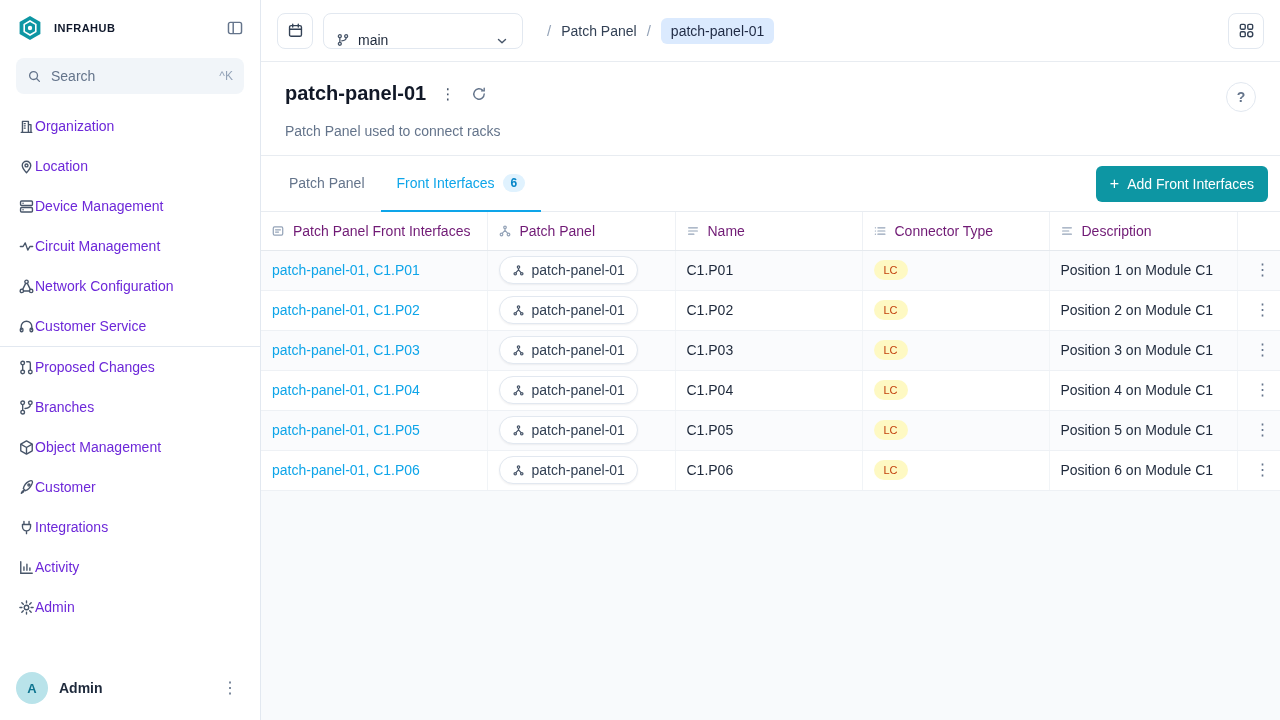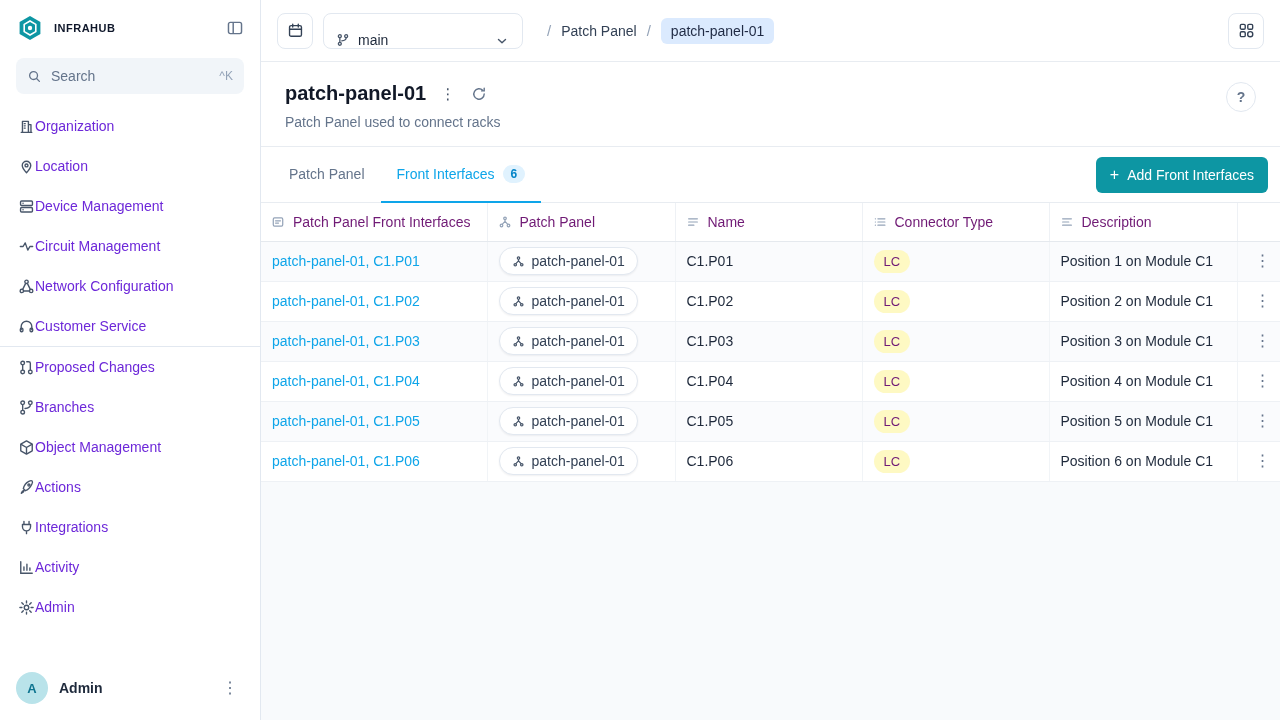--- a/index.html
+++ b/index.html
@@ -41,42 +41,42 @@
   .crumb-sep { color: #94a3b8; font-size: 15px; }
   .crumb { color: #334155; }
   .crumb-pill { background: #dbeafe; border-radius: 6px; padding: 5px 10px; color: #1f2a44; }
   .apps-btn { margin-left: auto; }
 
   .page-head { flex: none; background: #fff; border-bottom: 1px solid #e8ecf1; padding: 20px 24px 16px; display: flex; align-items: flex-start; }
   .title-row { display: flex; align-items: center; gap: 8px; }
   .page-title { font-size: 20px; font-weight: 700; color: #111827; }
   .title-kebab { color: #475569; font-size: 15px; padding: 2px 6px; }
   .refresh-btn { color: #64748b; padding: 2px; display: flex; }
-  .subtitle { margin-top: 9px; color: #64748b; }
+  .subtitle { margin-top: 18px; color: #64748b; }
   .help-btn { margin-left: auto; width: 30px; height: 30px; border: 1px solid #e2e8f0; border-radius: 50%; background: #fff; color: #64748b; font-weight: 600; display: flex; align-items: center; justify-content: center; }
 
   .tabs-row { flex: none; background: #fff; height: 56px; display: flex; align-items: center; border-bottom: 1px solid #e8ecf1; padding-left: 12px; }
   .tab { height: 56px; display: flex; align-items: center; padding: 0 16px; color: #64748b; font-weight: 500; border-bottom: 2px solid transparent; }
   .tab.active { color: #0ea5e9; border-bottom-color: #0ea5e9; }
   .tab-badge { margin-left: 8px; background: #e0f2fe; color: #0284c7; border-radius: 999px; padding: 2px 8px; font-size: 12px; font-weight: 600; }
   .add-btn { margin-left: auto; margin-right: 12px; background: #0d96a3; color: #fff; border-radius: 6px; height: 36px; padding: 0 14px; font-weight: 500; display: flex; align-items: center; gap: 8px; }
   .add-btn .plus { font-size: 16px; font-weight: 400; }
 
   table { width: 100%; border-collapse: collapse; table-layout: fixed; background: #fff; }
   th { height: 38px; font-weight: 500; color: #701a75; text-align: left; padding: 0 10px; background: #fff; border-bottom: 1px solid #e5e9ee; border-right: 1px solid #eef1f5; }
   th:last-child { border-right: none; }
   .th-inner { display: flex; align-items: center; gap: 8px; }
   .th-inner .hicon { color: #94a3b8; display: flex; flex: none; }
   td { height: 40px; padding: 0 11px; border-bottom: 1px solid #eef1f5; border-right: 1px solid #f1f4f7; color: #1e293b; background: #fff; }
   td:last-child { border-right: none; }
   tbody tr:nth-child(odd) td { background: #fafbfd; }
   .cell-link { color: #0ea5e9; }
   .chip { display: inline-flex; align-items: center; gap: 7px; border: 1px solid #e2e8f0; border-radius: 999px; padding: 5px 12px; background: #fff; box-shadow: 0 1px 2px rgba(16,24,40,.06); color: #334155; }
   .chip .cicon { color: #475569; display: flex; }
-  .lc-badge { display: inline-block; background: #fef9c3; color: #701a75; border-radius: 999px; padding: 4px 10px; font-size: 13px; }
+  .lc-badge { display: inline-block; background: #fef9c3; color: #c2410c; border-radius: 999px; padding: 4px 10px; font-size: 11px; }
   .kebab-cell { text-align: center; }
 
   .spacer { flex: 1; background: #f8fafc; }
 </style>
 </head>
 <body>
 
 <div class="app" data-interactable="false">
 
   <aside class="sidebar" data-interactable="false">
@@ -202,21 +202,21 @@
         <span data-interactable="false">Object Management</span>
       </div>
       <div class="nav-item" data-interactable="true">
         <span class="nicon" data-interactable="false">
             <svg width="17" height="17" viewBox="0 0 16 16" fill="none" stroke="currentColor" stroke-width="1.3" stroke-linecap="round" stroke-linejoin="round">
               <path d="M5.5 10.7c-1.6.3-2.4 2.7-2.4 2.7s2.4-.8 2.7-2.4"></path>
               <path d="M7 11L5 9c.7-2.9 2.5-5.5 5.2-6.8 1.2-.6 2.6-.8 3.1-.3.5.5.3 1.9-.3 3.1C11.7 7.7 9.9 10.3 7 11z"></path>
               <circle cx="10.3" cy="5.7" r="1"></circle>
             </svg>
           </span>
-        <span data-interactable="false">Actions</span>
+        <span data-interactable="false">Customer</span>
       </div>
       <div class="nav-item" data-interactable="true">
         <span class="nicon" data-interactable="false">
             <svg width="17" height="17" viewBox="0 0 16 16" fill="none" stroke="currentColor" stroke-width="1.3" stroke-linecap="round" stroke-linejoin="round">
               <path d="M5.6 2.2v3M10.4 2.2v3M4.2 5.2h7.6v2.2a3.8 3.8 0 01-7.6 0zM8 11.2v2.6"></path>
             </svg>
           </span>
         <span data-interactable="false">Integrations</span>
       </div>
       <div class="nav-item" data-interactable="true">

